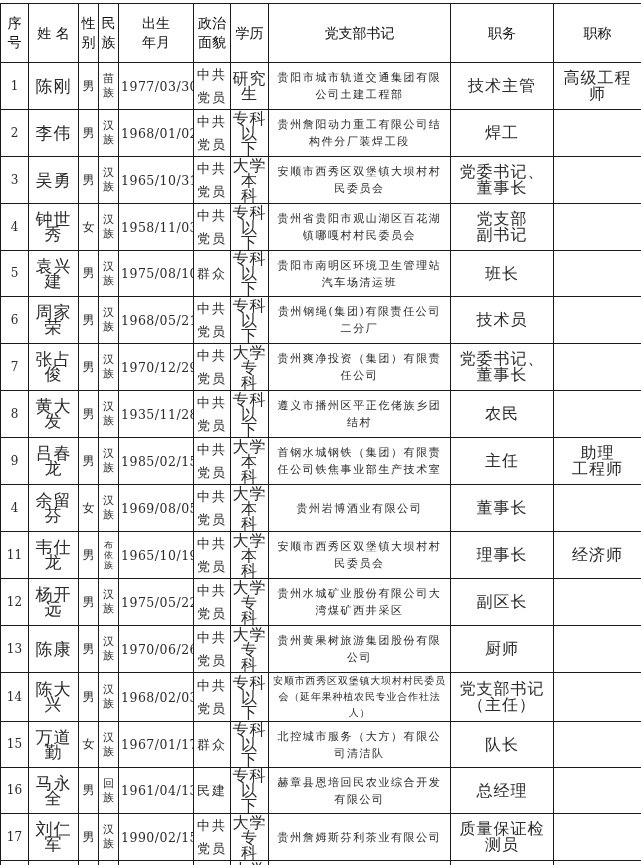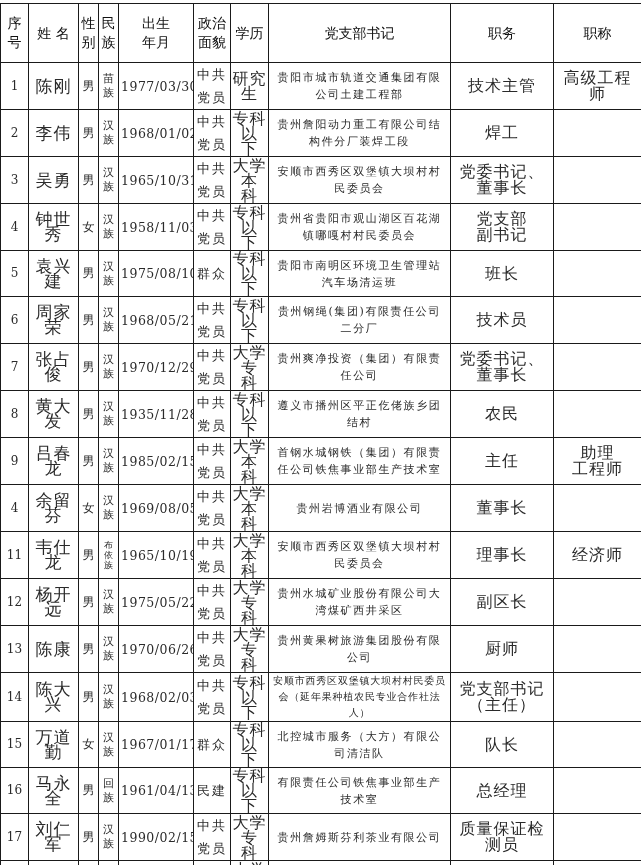--- a/index.html
+++ b/index.html
@@ -267,21 +267,21 @@
           <td class="title"></td>
         </tr>
         <tr>
           <td class="seq">16</td>
           <td class="name">马永全</td>
           <td class="gender">男</td>
           <td class="ethnic">回<br>族</td>
           <td class="birth">1961/04/13</td>
           <td class="party">民建</td>
           <td class="edu">专科以<br>下</td>
-          <td class="unit">有限责任公司铁焦事业部生产技术室</td>
+          <td class="unit">赫章县恩培回民农业综合开发有限公司</td>
           <td class="duty">总经理</td>
           <td class="title"></td>
         </tr>
         <tr>
           <td class="seq">17</td>
           <td class="name">刘仁军</td>
           <td class="gender">男</td>
           <td class="ethnic">汉<br>族</td>
           <td class="birth">1990/02/15</td>
           <td class="party">中共<br>党员</td>

